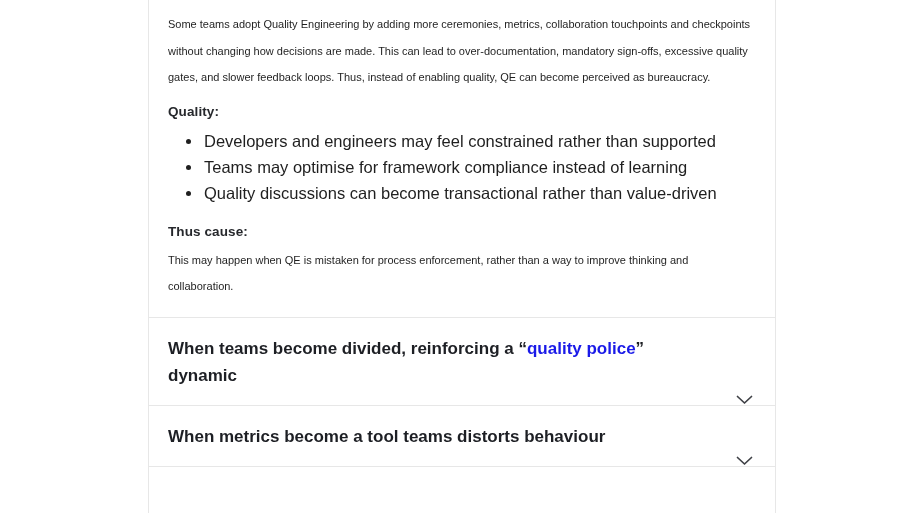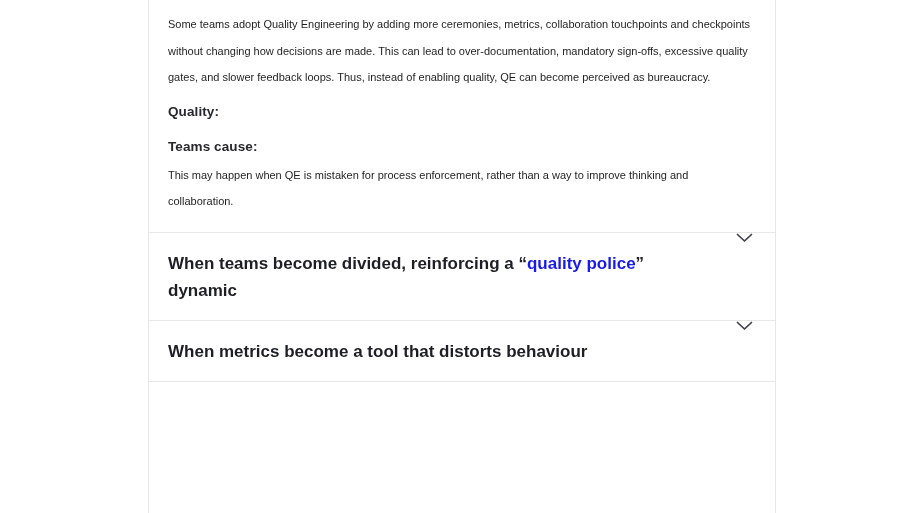--- a/index.html
+++ b/index.html
@@ -46,21 +46,21 @@
   .bullets{
     margin:7px 0 0 0;
     padding:0 0 0 35px;
     font-size:16.5px;line-height:26px;
     color:var(--text);
   }
   .bullets li{padding-left:1px;}
   .lbl-root{margin-top:17px;}
   .root-text{margin-top:5px;}
   .acc-header{
-    display:flex;align-items:flex-start;
+    display:flex;align-items:flex-end;
     padding:0 22px 0 19px;
     border-bottom:1px solid var(--divider);
     cursor:pointer;
     background:var(--panel-bg);
     gap:29px;
   }
   .acc-title{
     margin:0;
     padding:17px 0 16px 0;
     font-size:17px;font-weight:bold;line-height:27px;
@@ -81,36 +81,41 @@
 </style>
 </head>
 <body>
 
 <div class="panel">
 
   <div class="item-body">
     <p class="body-text">Some teams adopt Quality Engineering by adding more ceremonies, metrics, collaboration touchpoints and checkpoints without changing how decisions are made. This can lead to over-documentation, mandatory sign-offs, excessive quality gates, and slower feedback loops. Thus, instead of enabling quality, QE can become perceived as bureaucracy.</p>
 
     <p class="mini-label lbl-impact">Quality:</p>
+    <ul class="bullets">
+      <li>Developers and engineers may feel constrained rather than supported</li>
+      <li>Teams may optimise for framework compliance instead of learning</li>
+      <li>Quality discussions can become transactional rather than value-driven</li>
+    </ul>
 
-    <p class="mini-label lbl-root">Teams cause:</p>
+    <p class="mini-label lbl-root">Thus cause:</p>
     <p class="body-text root-text">This may happen when QE is mistaken for process enforcement, rather than a way to improve thinking and collaboration.</p>
   </div>
 
   <div class="acc-header">
     <h3 class="acc-title"><span>When teams become divided, reinforcing a “</span><a class="link" href="#">quality police</a><span>” dynamic</span></h3>
     <span class="chev">
       <svg width="17" height="10" viewBox="0 0 17 10" fill="none">
         <path d="M1.5 1.5 L8.5 8 L15.5 1.5" stroke="currentColor" stroke-width="1.7" stroke-linecap="round" stroke-linejoin="round"></path>
       </svg>
     </span>
   </div>
 
   <div class="acc-header">
-    <h3 class="acc-title">When metrics become a tool that distorts behaviour</h3>
+    <h3 class="acc-title">When metrics become a tool teams distorts behaviour</h3>
     <span class="chev">
       <svg width="17" height="10" viewBox="0 0 17 10" fill="none">
         <path d="M1.5 1.5 L8.5 8 L15.5 1.5" stroke="currentColor" stroke-width="1.7" stroke-linecap="round" stroke-linejoin="round"></path>
       </svg>
     </span>
   </div>
 
 </div>
 
 </body></html>

